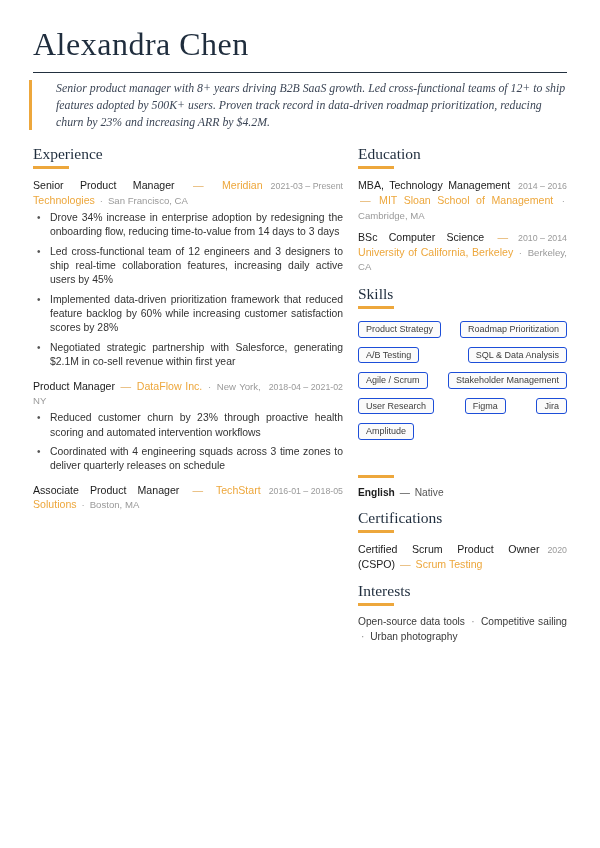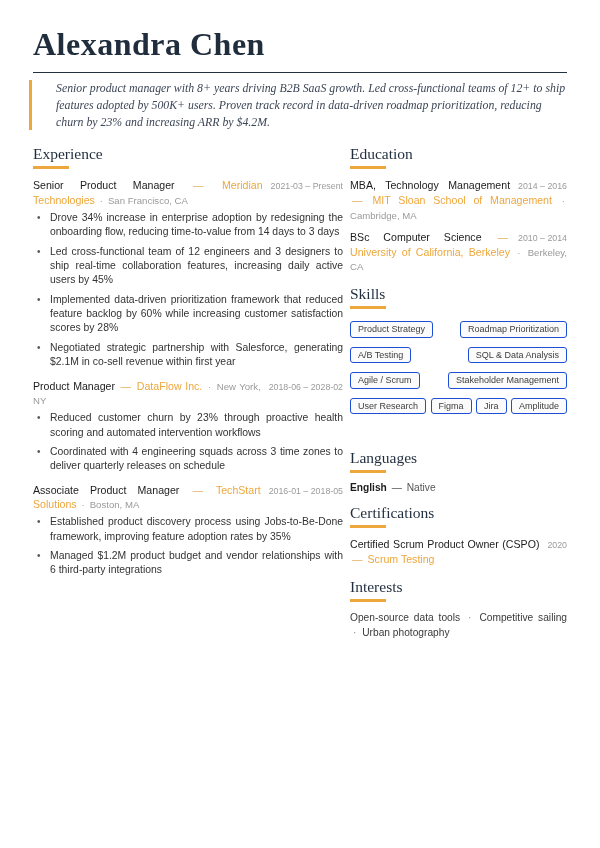--- a/index.html
+++ b/index.html
@@ -8,21 +8,21 @@
     width:600px; height:848px;
     background:#ffffff;
     padding:26px 33px;
     overflow:hidden;
     font-family:"Liberation Sans", sans-serif;
     color:#333;
   }
   
   h1.name {
     font-family:"Liberation Serif", serif;
-    font-weight:700;
+    font-weight:400;
     font-size:32px;
     color:#1f2d3d;
     letter-spacing:0.5px;
     margin-bottom:9px;
   }
   .head-rule {
     border:none;
     border-top:1.6px solid #22303f;
     margin-bottom:7px;
   }
@@ -38,21 +38,21 @@
     padding-left:24px;
     margin-left:-4px;
     font-family:"Liberation Serif", serif;
     font-style:italic;
     font-size:11.8px;
     line-height:1.42;
     color:#3c4656;
     margin-bottom:15px;
   }
   
-  .columns { display:flex; gap:7px; }
+  .columns { display:flex; gap:15px; }
   .col-left  { flex:0 0 310px; width:310px; }
   .col-right { flex:1 1 auto; min-width:0; }
   
   h2.section-title {
     font-family:"Liberation Serif", serif;
     font-weight:400;
     font-size:15.5px;
     color:#1f2d3d;
     margin-bottom:3px;
   }
@@ -150,21 +150,21 @@
           <ul class="bullets">
             <li>Drove 34% increase in enterprise adoption by redesigning the onboarding flow, reducing time-to-value from 14 days to 3 days</li>
             <li>Led cross-functional team of 12 engineers and 3 designers to ship real-time collaboration features, increasing daily active users by 45%</li>
             <li>Implemented data-driven prioritization framework that reduced feature backlog by 60% while increasing customer satisfaction scores by 28%</li>
             <li>Negotiated strategic partnership with Salesforce, generating $2.1M in co-sell revenue within first year</li>
           </ul>
         </div>
 
         <div class="entry">
           <p class="entry-header">
-            <span class="date">2018-06 – 2028-02</span>
+            <span class="date">2018-04 – 2021-02</span>
             <span class="title">Product Manager</span>
             <span class="dash">—</span>
             <span class="company">DataFlow Inc.</span>
             <span class="locsep">·</span>
             <span class="loc">New York, NY</span>
           </p>
           <ul class="bullets">
             <li>Reduced customer churn by 23% through proactive health scoring and automated intervention workflows</li>
             <li>Coordinated with 4 engineering squads across 3 time zones to deliver quarterly releases on schedule</li>
           </ul>
@@ -172,24 +172,20 @@
 
         <div class="entry">
           <p class="entry-header">
             <span class="date">2016-01 – 2018-05</span>
             <span class="title">Associate Product Manager</span>
             <span class="dash">—</span>
             <span class="company">TechStart Solutions</span>
             <span class="locsep">·</span>
             <span class="loc">Boston, MA</span>
           </p>
-          <ul class="bullets">
-            <li>Established product discovery process using Jobs-to-Be-Done framework, improving feature adoption rates by 35%</li>
-            <li>Managed $1.2M product budget and vendor relationships with 6 third-party integrations</li>
-          </ul>
         </div>
       </section>
     </div>
 
     <div class="col-right">
 
       <section>
         <h2 class="section-title">Education</h2>
         <div class="section-rule"></div>
 
@@ -227,21 +223,20 @@
           <span class="pill">Agile / Scrum</span>
           <span class="pill">Stakeholder Management</span>
           <span class="pill">User Research</span>
           <span class="pill">Figma</span>
           <span class="pill">Jira</span>
           <span class="pill">Amplitude</span>
         </div>
       </section>
 
       <section>
-        <h2 class="section-title">Languages</h2>
         <div class="section-rule"></div>
         <p class="lang-row">
           <span class="lang-name">English</span>
           <span class="dash">—</span>
           <span>Native</span>
         </p>
       </section>
 
       <section>
         <h2 class="section-title">Certifications</h2>

